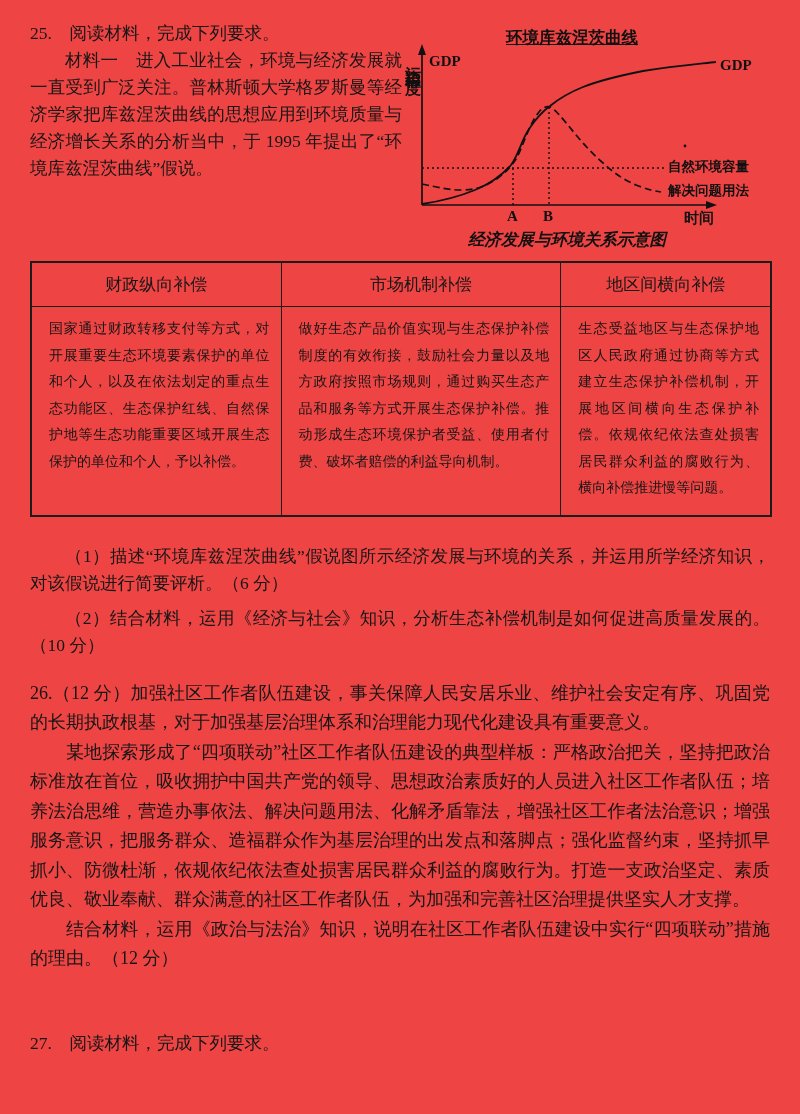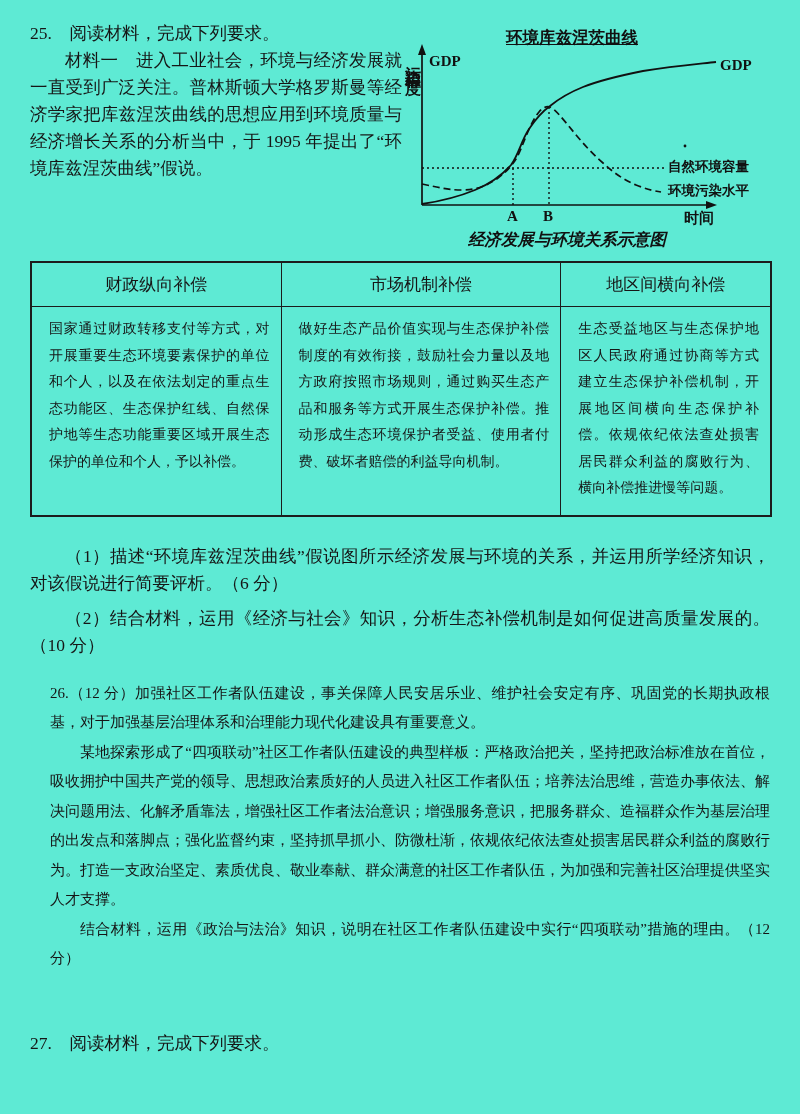--- a/index.html
+++ b/index.html
@@ -1,20 +1,20 @@
 <!DOCTYPE html>
 <html><head>
 <meta charset="utf-8">
 <style>
   html,body{margin:0;padding:0;background:#e8e8e8;}
   .page{
     position:relative;
     width:800px;height:1114px;
     margin:0 auto;
-    background:#5eead4;
+    background:#ef4444;
     box-sizing:border-box;
     padding:20px 30px 0 30px;
     font-family:"Liberation Serif","DejaVu Serif",serif;
     color:#161616;
     overflow:hidden;
   }
   p{margin:0;}
   .txt{font-size:17.5px;line-height:27px;text-align:justify;}
   .indent{text-indent:2em;}
 
@@ -52,21 +52,21 @@
   table.comp td{
     font-size:14px;line-height:26.5px;text-align:justify;
     vertical-align:top;padding:9px 11px 13px 17px;
   }
 
   .q-item{margin-top:8px;}
   .q-first{margin-top:26px;}
 
   
   .s26{margin-top:20px;}
-  .s26 p{font-size:15px;line-height:29.5px;text-align:justify;margin-left:20px;}
+  .s26 p{font-size:18px;line-height:29.5px;text-align:justify;}
 
   
   .s27{margin-top:56px;}
 </style>
 </head>
 <body>
 
 <div class="page">
 
   <div class="q25-row">
@@ -91,21 +91,21 @@
         <path d="M20,180 C40,177 56,173 73,166 C90,159 101,150 109,141 C117,130 119,117 127,105 C135,93 141,87 148,82 C159,73 171,67 181,63 C201,55 221,51 241,47 C271,42 296,40 314,38" fill="none" stroke="#111" stroke-width="1.8"></path>
 
         <path d="M20,160 C35,163 45,166 60,166 C76,166 86,161 96,154 C104,148 109,143 114,135 C121,123 127,100 137,88 C141,83 145,82 148,83 C153,85 159,93 166,101 C174,111 186,126 201,139 C213,150 224,157 234,161 C244,165 252,167 259,168" fill="none" stroke="#111" stroke-width="1.7" stroke-dasharray="7,4"></path>
         <circle cx="283" cy="122" r="1.4" fill="#111"></circle>
       </svg>
       <div class="clabel c-title">环境库兹涅茨曲线</div>
       <div class="clabel c-ylabel">污染程度</div>
       <div class="clabel c-gdp-axis">GDP</div>
       <div class="clabel c-gdp-curve">GDP</div>
       <div class="clabel c-capacity">自然环境容量</div>
-      <div class="clabel c-pollution">环境污染水平</div>
+      <div class="clabel c-pollution">解决问题用法</div>
       <div class="clabel c-a">A</div>
       <div class="clabel c-b">B</div>
       <div class="clabel c-time">时间</div>
       <div class="clabel c-caption">经济发展与环境关系示意图</div>
     </div>
   </div>
 
 
   <table class="comp">
     <colgroup>

